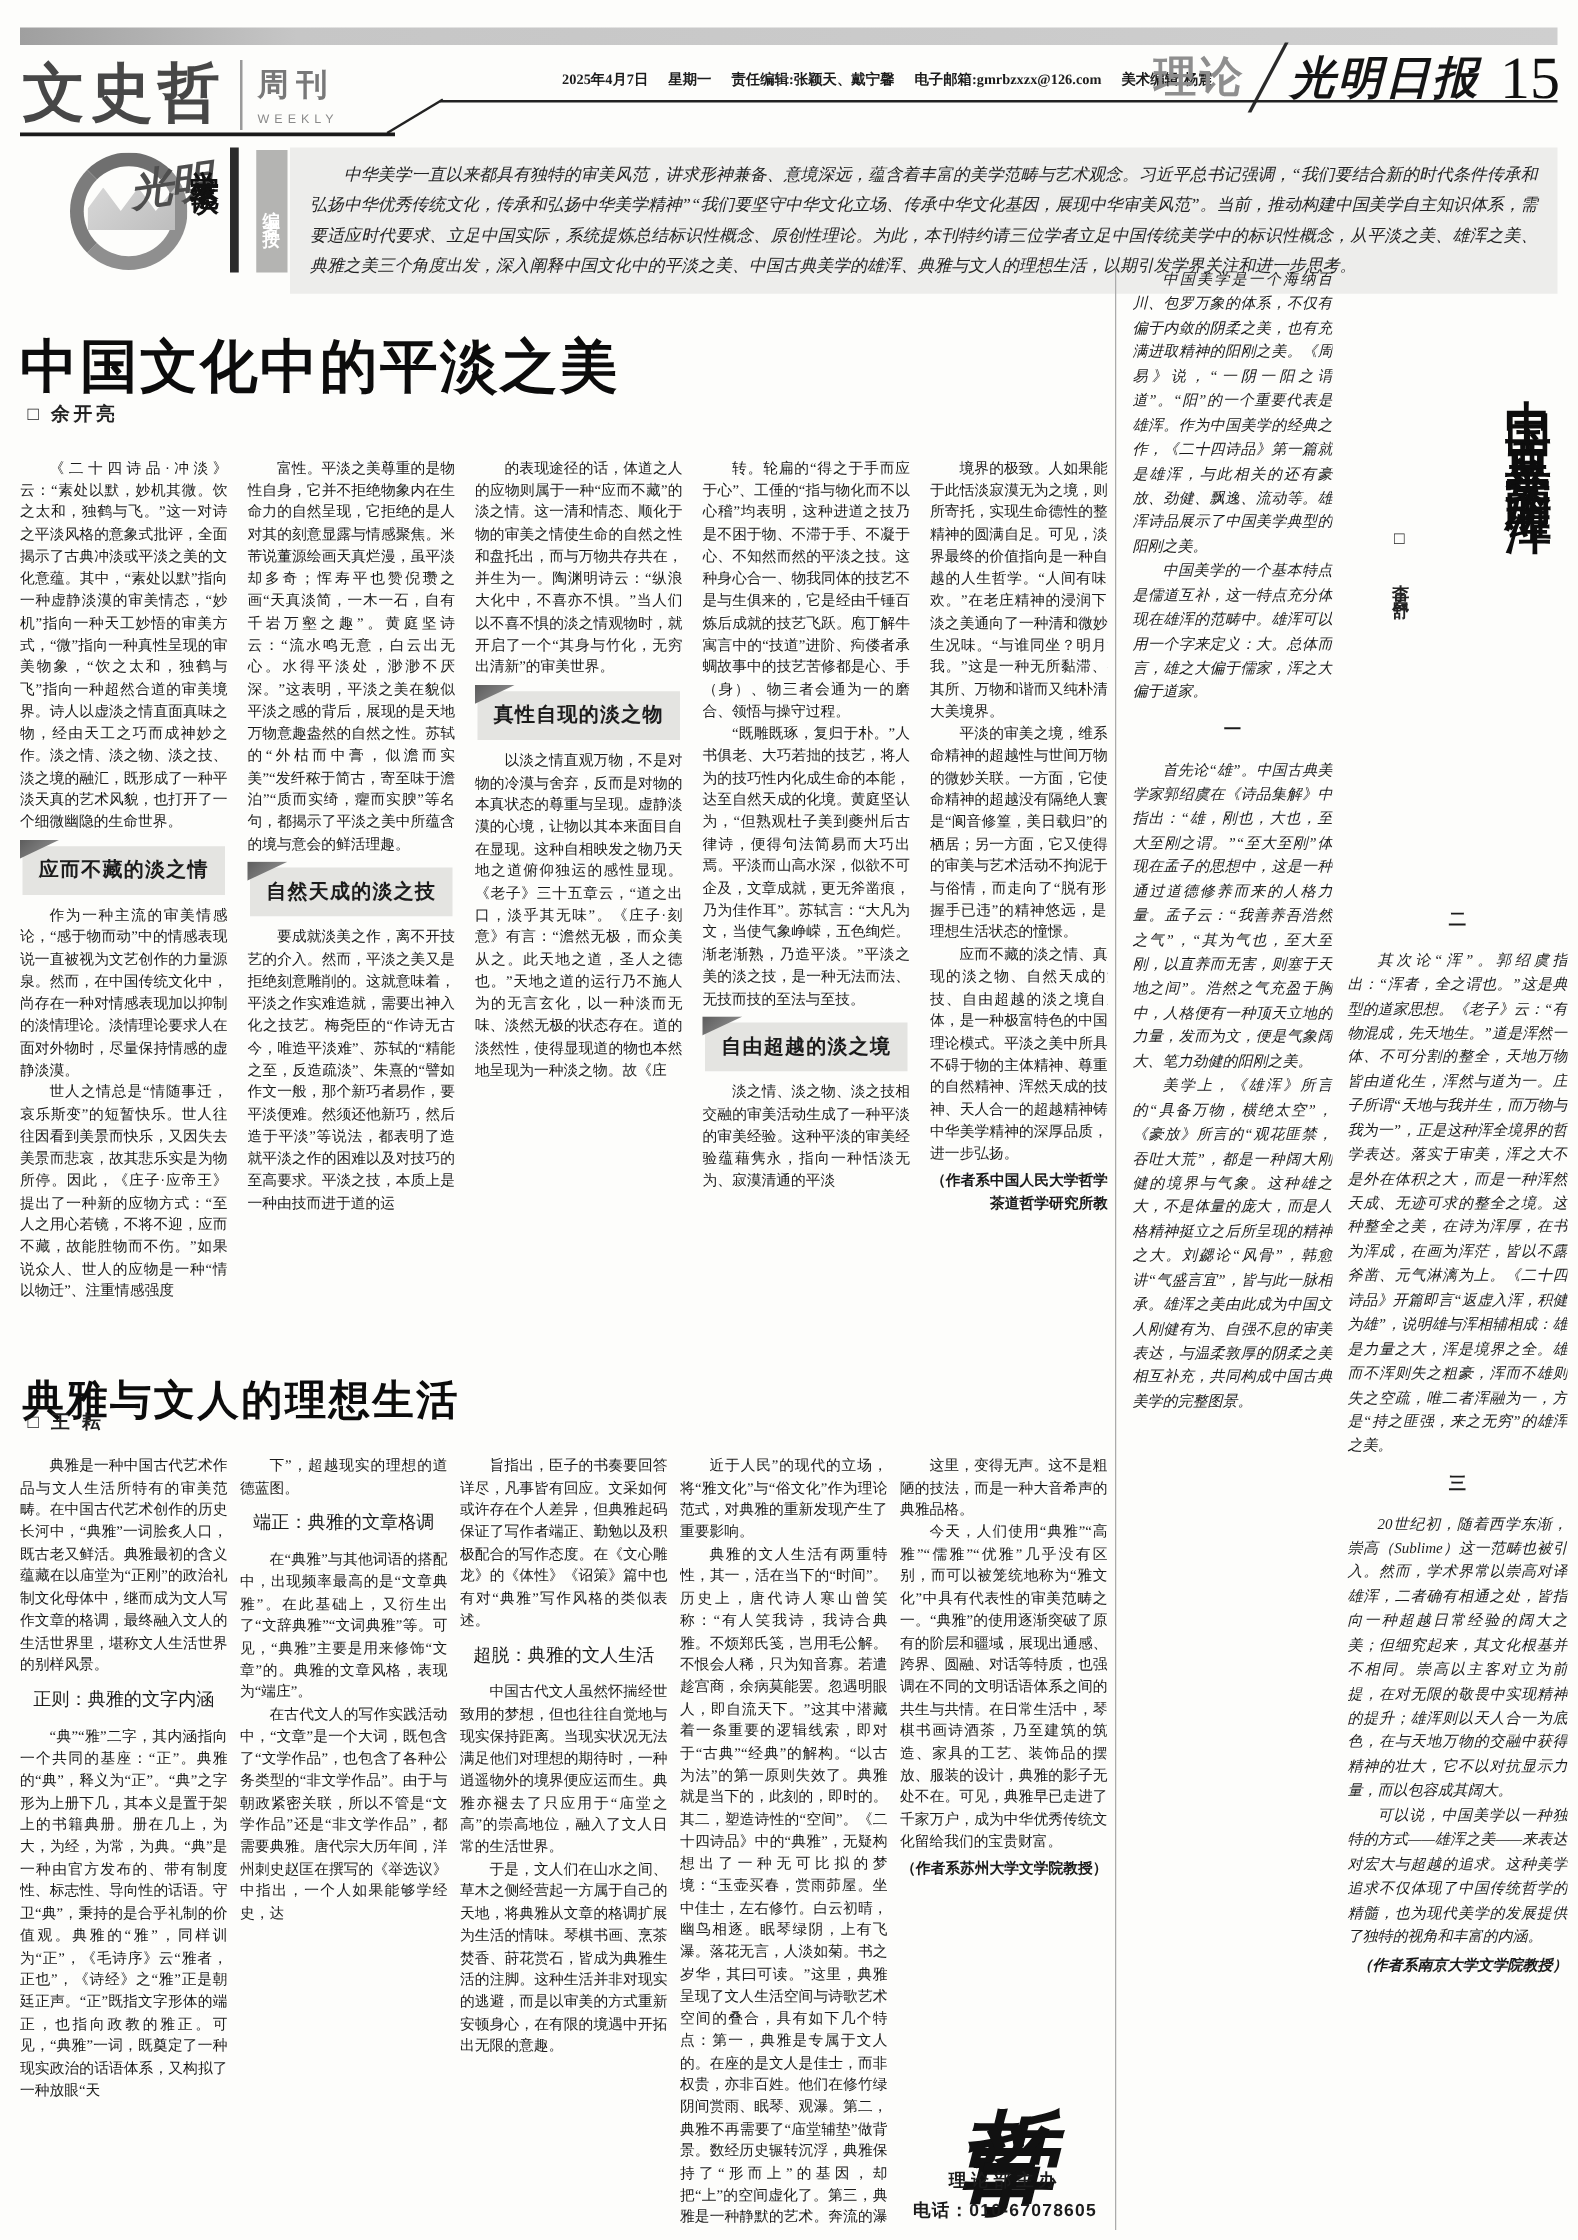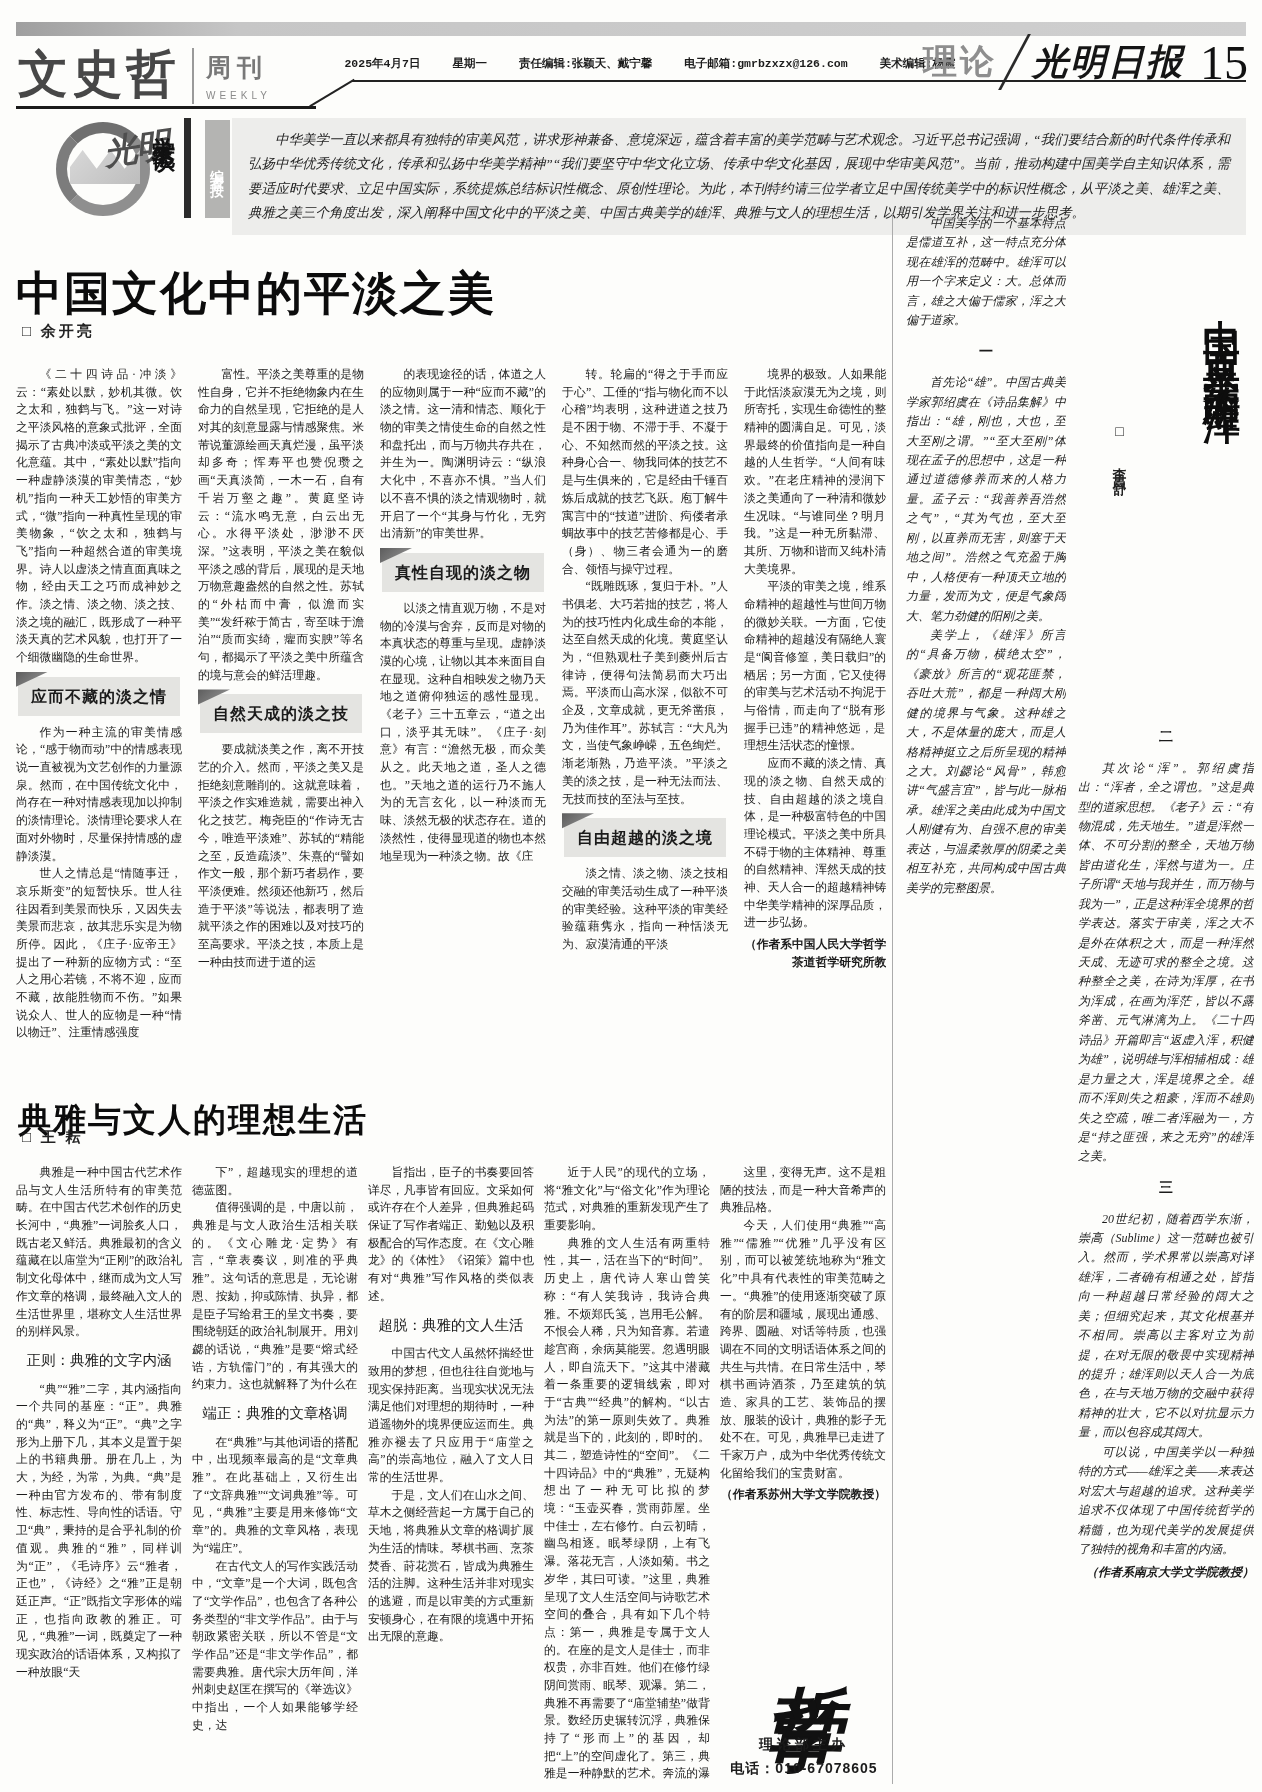--- a/index.html
+++ b/index.html
@@ -7,22 +7,22 @@
        font-family:"Liberation Serif","DejaVu Serif",serif;}
   .abs{position:absolute;}
   
   .topbar{left:16px;top:22px;width:1230px;height:14px;background:linear-gradient(90deg,#9f9f9f 0%,#c6c6c6 18%,#cfcfcf 100%);}
   .brand{left:18px;top:44px;display:flex;align-items:center;}
   .brand-main{font-size:50px;font-weight:900;color:#474747;letter-spacing:4px;line-height:1.1;}
   .brand-sep{width:2px;height:56px;background:#9a9a9a;margin:4px 12px 0 12px;}
   .weekly{display:flex;flex-direction:column;margin-top:4px;}
   .weekly-cn{font-size:25px;font-weight:800;color:#787878;letter-spacing:6px;}
   .weekly-en{font-size:10px;color:#8a8a8a;letter-spacing:4px;margin-top:6px;font-family:"Liberation Sans",sans-serif;}
-  .dateline{left:330px;top:56px;width:640px;display:flex;gap:32px;justify-content:center;
-            font-family:Liberation Mono, monospace;font-size:11.5px;font-weight:700;color:#1c1c1c;white-space:nowrap;}
+  .dateline{left:330px;top:56px;width:640px;display:flex;gap:16px;justify-content:flex-end;
+            font-family:Liberation Serif, serif;font-size:11.5px;font-weight:700;color:#1c1c1c;white-space:nowrap;}
   .masthead{right:14px;top:34px;display:flex;align-items:center;gap:16px;justify-content:space-between;}
   .section-name{font-size:34px;font-weight:900;color:#8e8e8e;letter-spacing:3px;font-family:"Liberation Sans",sans-serif;}
   .slash{width:3px;height:56px;background:#2a2a2a;transform:skewX(-28deg);}
   .paper-name{font-size:36px;font-weight:900;font-style:italic;color:#151515;letter-spacing:2px;}
   .page-no{font-size:48px;font-weight:400;color:#111;}
   .rule-thin{left:352px;top:80px;width:894px;height:2px;background:#222;}
   .rule-diag{left:306px;top:92px;width:52px;height:2px;background:#222;transform:rotate(-31deg);}
   .rule-main{left:16px;top:106px;width:300px;height:2.5px;background:#1a1a1a;}
   
   .logo-circle{left:56px;top:122px;width:72px;height:72px;border-radius:50%;
@@ -160,21 +160,20 @@
   <h1 class="abs headline2">典雅与文人的理想生活</h1>
   <div class="abs byline byline2">□ 王  耘</div>
   <div class="abs cols cols-a2">
       <div class="col">
         <div class="para">典雅是一种中国古代艺术作品与文人生活所特有的审美范畴。在中国古代艺术创作的历史长河中，“典雅”一词脍炙人口，既古老又鲜活。典雅最初的含义蕴藏在以庙堂为“正刚”的政治礼制文化母体中，继而成为文人写作文章的格调，最终融入文人的生活世界里，堪称文人生活世界的别样风景。</div>
         <div class="subhead-line">正则：典雅的文字内涵</div>
         <div class="para">“典”“雅”二字，其内涵指向一个共同的基座：“正”。典雅的“典”，释义为“正”。“典”之字形为上册下几，其本义是置于架上的书籍典册。册在几上，为大，为经，为常，为典。“典”是一种由官方发布的、带有制度性、标志性、导向性的话语。守卫“典”，秉持的是合乎礼制的价值观。典雅的“雅”，同样训为“正”，《毛诗序》云“雅者，正也”，《诗经》之“雅”正是朝廷正声。“正”既指文字形体的端正，也指向政教的雅正。可见，“典雅”一词，既奠定了一种现实政治的话语体系，又构拟了一种放眼“天</div>
       </div>
       <div class="col">
         <div class="para">下”，超越现实的理想的道德蓝图。</div>
-        <div class="para">值得强调的是，中唐以前，典雅是与文人政治生活相关联的。《文心雕龙·定势》有言，“章表奏议，则准的乎典雅”。这句话的意思是，无论谢恩、按劾，抑或陈情、执异，都是臣子写给君王的呈文书奏，要围绕朝廷的政治礼制展开。用刘勰的话说，“典雅”是要“熔式经诰，方轨儒门”的，有其强大的约束力。这也就解释了为什么在</div>
         <div class="subhead-line">端正：典雅的文章格调</div>
         <div class="para">在“典雅”与其他词语的搭配中，出现频率最高的是“文章典雅”。在此基础上，又衍生出了“文辞典雅”“文词典雅”等。可见，“典雅”主要是用来修饰“文章”的。典雅的文章风格，表现为“端庄”。</div>
         <div class="para">在古代文人的写作实践活动中，“文章”是一个大词，既包含了“文学作品”，也包含了各种公务类型的“非文学作品”。由于与朝政紧密关联，所以不管是“文学作品”还是“非文学作品”，都需要典雅。唐代宗大历年间，洋州刺史赵匡在撰写的《举选议》中指出，一个人如果能够学经史，达</div>
       </div>
       <div class="col">
         <div class="para">旨指出，臣子的书奏要回答详尽，凡事皆有回应。文采如何或许存在个人差异，但典雅起码保证了写作者端正、勤勉以及积极配合的写作态度。在《文心雕龙》的《体性》《诏策》篇中也有对“典雅”写作风格的类似表述。</div>
         <div class="subhead-line">超脱：典雅的文人生活</div>
         <div class="para">中国古代文人虽然怀揣经世致用的梦想，但也往往自觉地与现实保持距离。当现实状况无法满足他们对理想的期待时，一种逍遥物外的境界便应运而生。典雅亦褪去了只应用于“庙堂之高”的崇高地位，融入了文人日常的生活世界。</div>
         <div class="para">于是，文人们在山水之间、草木之侧经营起一方属于自己的天地，将典雅从文章的格调扩展为生活的情味。琴棋书画、烹茶焚香、莳花赏石，皆成为典雅生活的注脚。这种生活并非对现实的逃避，而是以审美的方式重新安顿身心，在有限的境遇中开拓出无限的意趣。</div>
       </div>
@@ -185,20 +184,21 @@
       <div class="col">
         <div class="para">这里，变得无声。这不是粗陋的技法，而是一种大音希声的典雅品格。</div>
         <div class="para">今天，人们使用“典雅”“高雅”“儒雅”“优雅”几乎没有区别，而可以被笼统地称为“雅文化”中具有代表性的审美范畴之一。“典雅”的使用逐渐突破了原有的阶层和疆域，展现出通感、跨界、圆融、对话等特质，也强调在不同的文明话语体系之间的共生与共情。在日常生活中，琴棋书画诗酒茶，乃至建筑的筑造、家具的工艺、装饰品的摆放、服装的设计，典雅的影子无处不在。可见，典雅早已走进了千家万户，成为中华优秀传统文化留给我们的宝贵财富。</div>
         <div class="attr-line">（作者系苏州大学文学院教授）</div>
       </div>
     </div>
 </article>
 
 <aside class="abs a3">
   <div class="a3-colA col3">
+      <div class="para">中国美学是一个海纳百川、包罗万象的体系，不仅有偏于内敛的阴柔之美，也有充满进取精神的阳刚之美。《周易》说，“一阴一阳之谓道”。“阳”的一个重要代表是雄浑。作为中国美学的经典之作，《二十四诗品》第一篇就是雄浑，与此相关的还有豪放、劲健、飘逸、流动等。雄浑诗品展示了中国美学典型的阳刚之美。</div>
       <div class="para">中国美学的一个基本特点是儒道互补，这一特点充分体现在雄浑的范畴中。雄浑可以用一个字来定义：大。总体而言，雄之大偏于儒家，浑之大偏于道家。</div>
       <div class="sec-marker">一</div>
       <div class="para">首先论“雄”。中国古典美学家郭绍虞在《诗品集解》中指出：“雄，刚也，大也，至大至刚之谓。”“至大至刚”体现在孟子的思想中，这是一种通过道德修养而来的人格力量。孟子云：“我善养吾浩然之气”，“其为气也，至大至刚，以直养而无害，则塞于天地之间”。浩然之气充盈于胸中，人格便有一种顶天立地的力量，发而为文，便是气象阔大、笔力劲健的阳刚之美。</div>
       <div class="para">美学上，《雄浑》所言的“具备万物，横绝太空”，《豪放》所言的“观花匪禁，吞吐大荒”，都是一种阔大刚健的境界与气象。这种雄之大，不是体量的庞大，而是人格精神挺立之后所呈现的精神之大。刘勰论“风骨”，韩愈讲“气盛言宜”，皆与此一脉相承。雄浑之美由此成为中国文人刚健有为、自强不息的审美表达，与温柔敦厚的阴柔之美相互补充，共同构成中国古典美学的完整图景。</div>
     </div>
   <div class="a3-colB">
     <div class="title-block">
       <div class="v-author">□ 李昌舒</div>
       <div class="v-title">中国古典美学的雄浑</div>
     </div>

